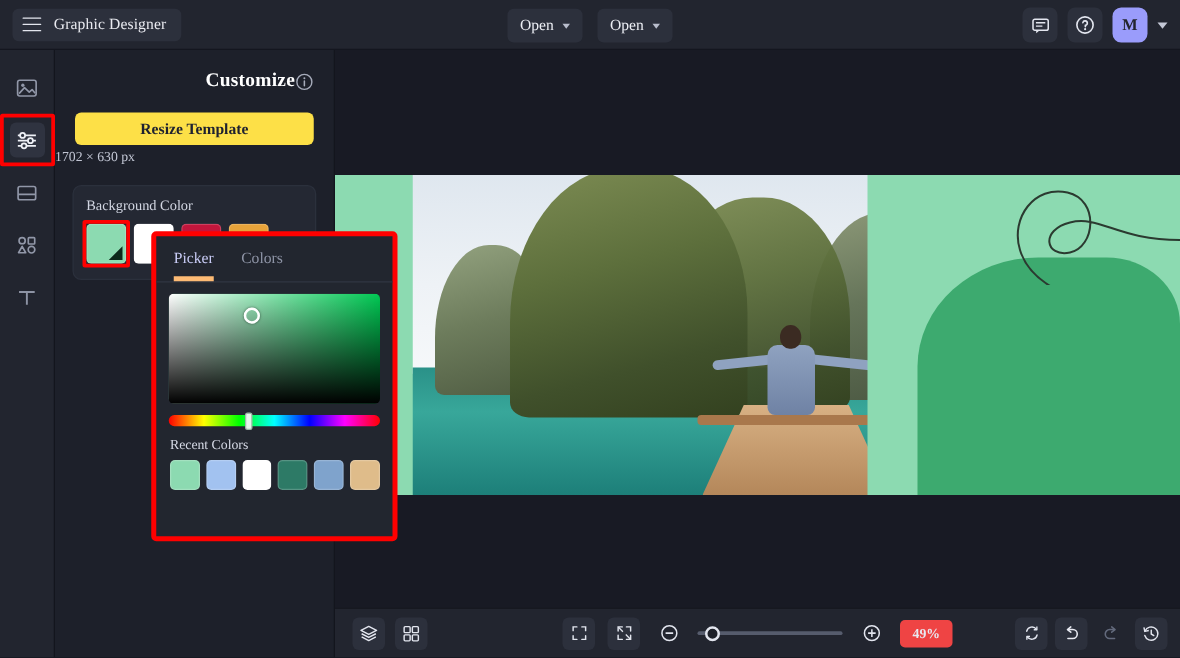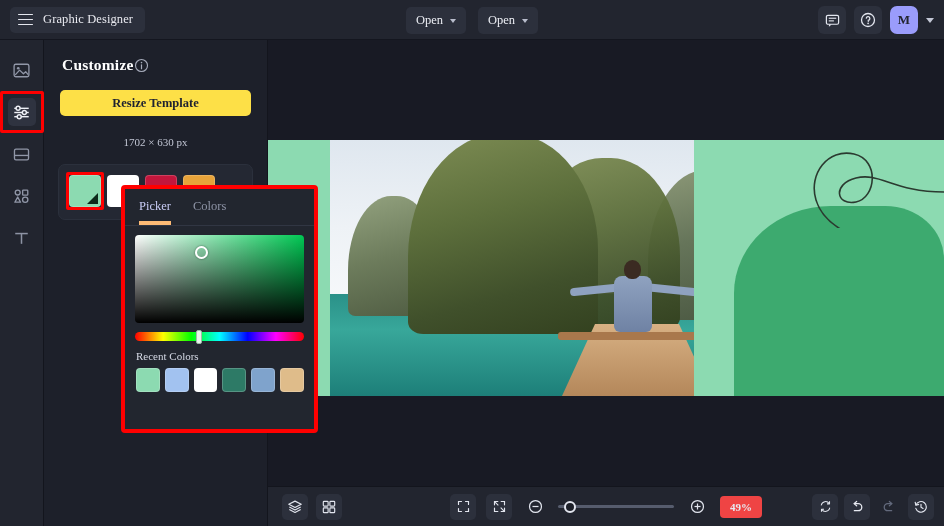--- a/index.html
+++ b/index.html
@@ -110,34 +110,34 @@
   }
 
   
   .panel {
     position: absolute; left: 44px; top: 40px;
     width: 224px; height: 486px;
     background: #1d202a;
     border-right: 1px solid #13151d;
   }
   .panel-head {
-    display: flex; align-items: center; justify-content: flex-start;
+    display: flex; align-items: center; justify-content: flex-end;
     padding: 16px 16px 0 18px;
   }
   .panel-title { color: #fff; font-size: 15.5px; font-weight: bold; letter-spacing: .2px; }
   .resize-btn {
     margin: 16px 16px 0 16px;
     height: 26px; border-radius: 5px;
     background: #fde047; color: #1e2130;
     font-size: 12.5px; font-weight: bold;
     display: flex; align-items: center; justify-content: center;
   }
   .dims {
-    text-align: center; color: #c2c6d4;
-    font-size: 11px; margin-top: 20px;
+    text-align: left; color: #c2c6d4;
+    font-size: 11px; margin-top: 4px;
   }
   .bgcard {
     margin: 16px 14px 0 14px;
     background: #242833; border-radius: 7px;
     padding: 10px 10px 12px 10px;
     border: 1px solid #2b303c;
   }
   .bgcard-label { color: #d2d6e2; font-size: 11.5px; margin-bottom: 8px; }
   .swatch-grid { display: flex; gap: 6px; flex-wrap: wrap; }
   .sw {
@@ -429,20 +429,21 @@
         <circle cx="8" cy="8" r="6.4" fill="none" stroke="#a6abba" stroke-width="1.2"></circle>
         <circle cx="8" cy="4.9" r=".85" fill="#a6abba"></circle>
         <line x1="8" y1="7.2" x2="8" y2="11.4" stroke="#a6abba" stroke-width="1.3" stroke-linecap="round"></line>
       </svg>
     </div>
 
     <div class="resize-btn">Resize Template</div>
     <div class="dims">1702 × 630 px</div>
 
     <div class="bgcard">
+      <div class="bgcard-label">Background Color</div>
       <div class="swatch-grid">
         <div class="sw sel" style="background:#8cdab1">
           <span class="corner"></span>
         </div>
         <div class="sw" style="background:#ffffff"></div>
         <div class="sw" style="background:#c2163c"></div>
         <div class="sw" style="background:#e7a33a"></div>
       </div>
     </div>
   </div>

